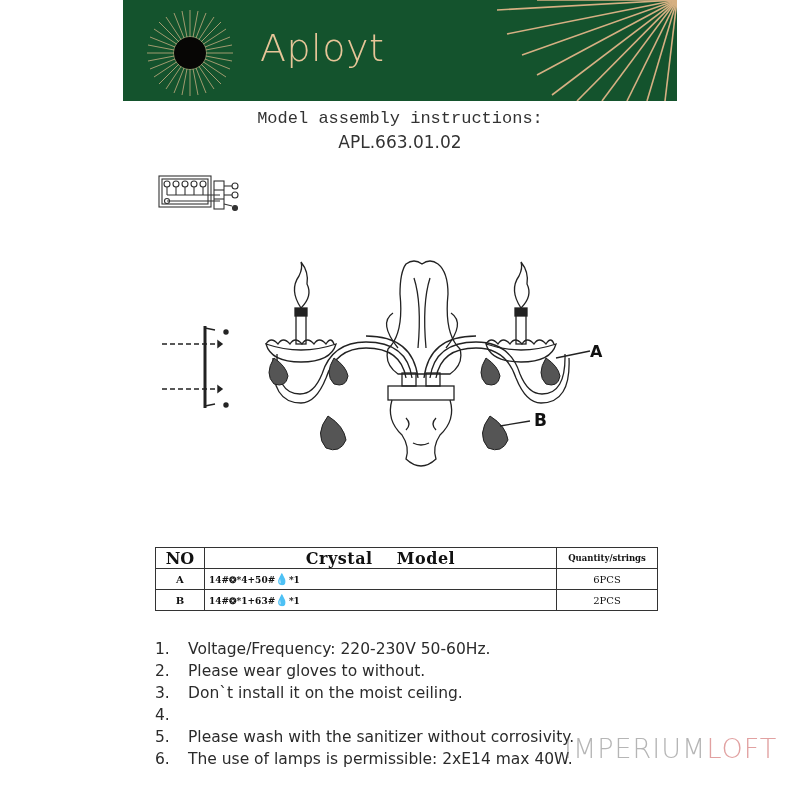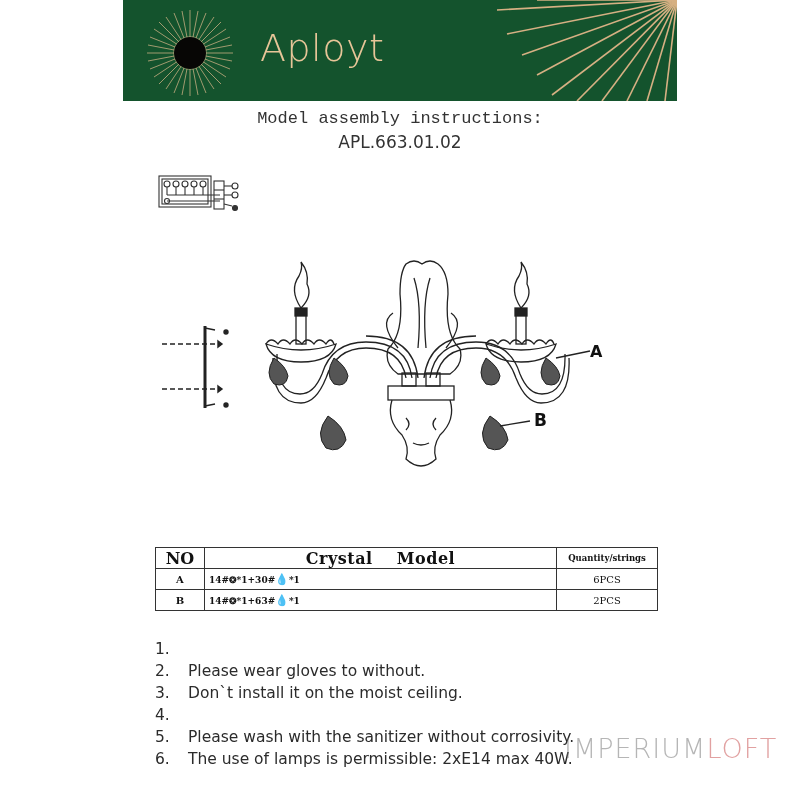--- a/index.html
+++ b/index.html
@@ -170,37 +170,38 @@
 <table class="crys">
   <tbody>
       <tr>
     <th class="c1">NO</th>
     <th class="c2 hdr2" style="white-space:pre;margin-left:44px;">Crystal    Model</th>
     <th class="c3" style="font-size:8.5px;text-align:center;">Quantity/strings</th>
   </tr>
   <tr>
     <td class="c1">A</td>
     <td class="c2">
-      <span class="crystal-spec">14#❂*1+30#</span><span style="font-size:11px;">💧</span><span class="crystal-spec">*1</span>
+      <span class="crystal-spec">14#❂*4+50#</span><span style="font-size:11px;">💧</span><span class="crystal-spec">*1</span>
     </td>
     <td class="c3">6PCS</td>
   </tr>
   <tr>
     <td class="c1">B</td>
     <td class="c2">
       <span class="crystal-spec">14#❂*1+63#</span><span style="font-size:11px;">💧</span><span class="crystal-spec">*1</span>
     </td>
     <td class="c3">2PCS</td>
   </tr>
 </tbody>
   </table>
 
 <ol class="notes">
   <li>
       <span class="num">1.</span>
+      <span>Voltage/Frequency: 220-230V 50-60Hz.</span>
     </li>
   <li>
       <span class="num">2.</span>
       <span>Please wear gloves to without.</span>
     </li>
   <li>
       <span class="num">3.</span>
       <span>Don`t install it on the moist ceiling.</span>
     </li>
   <li>

